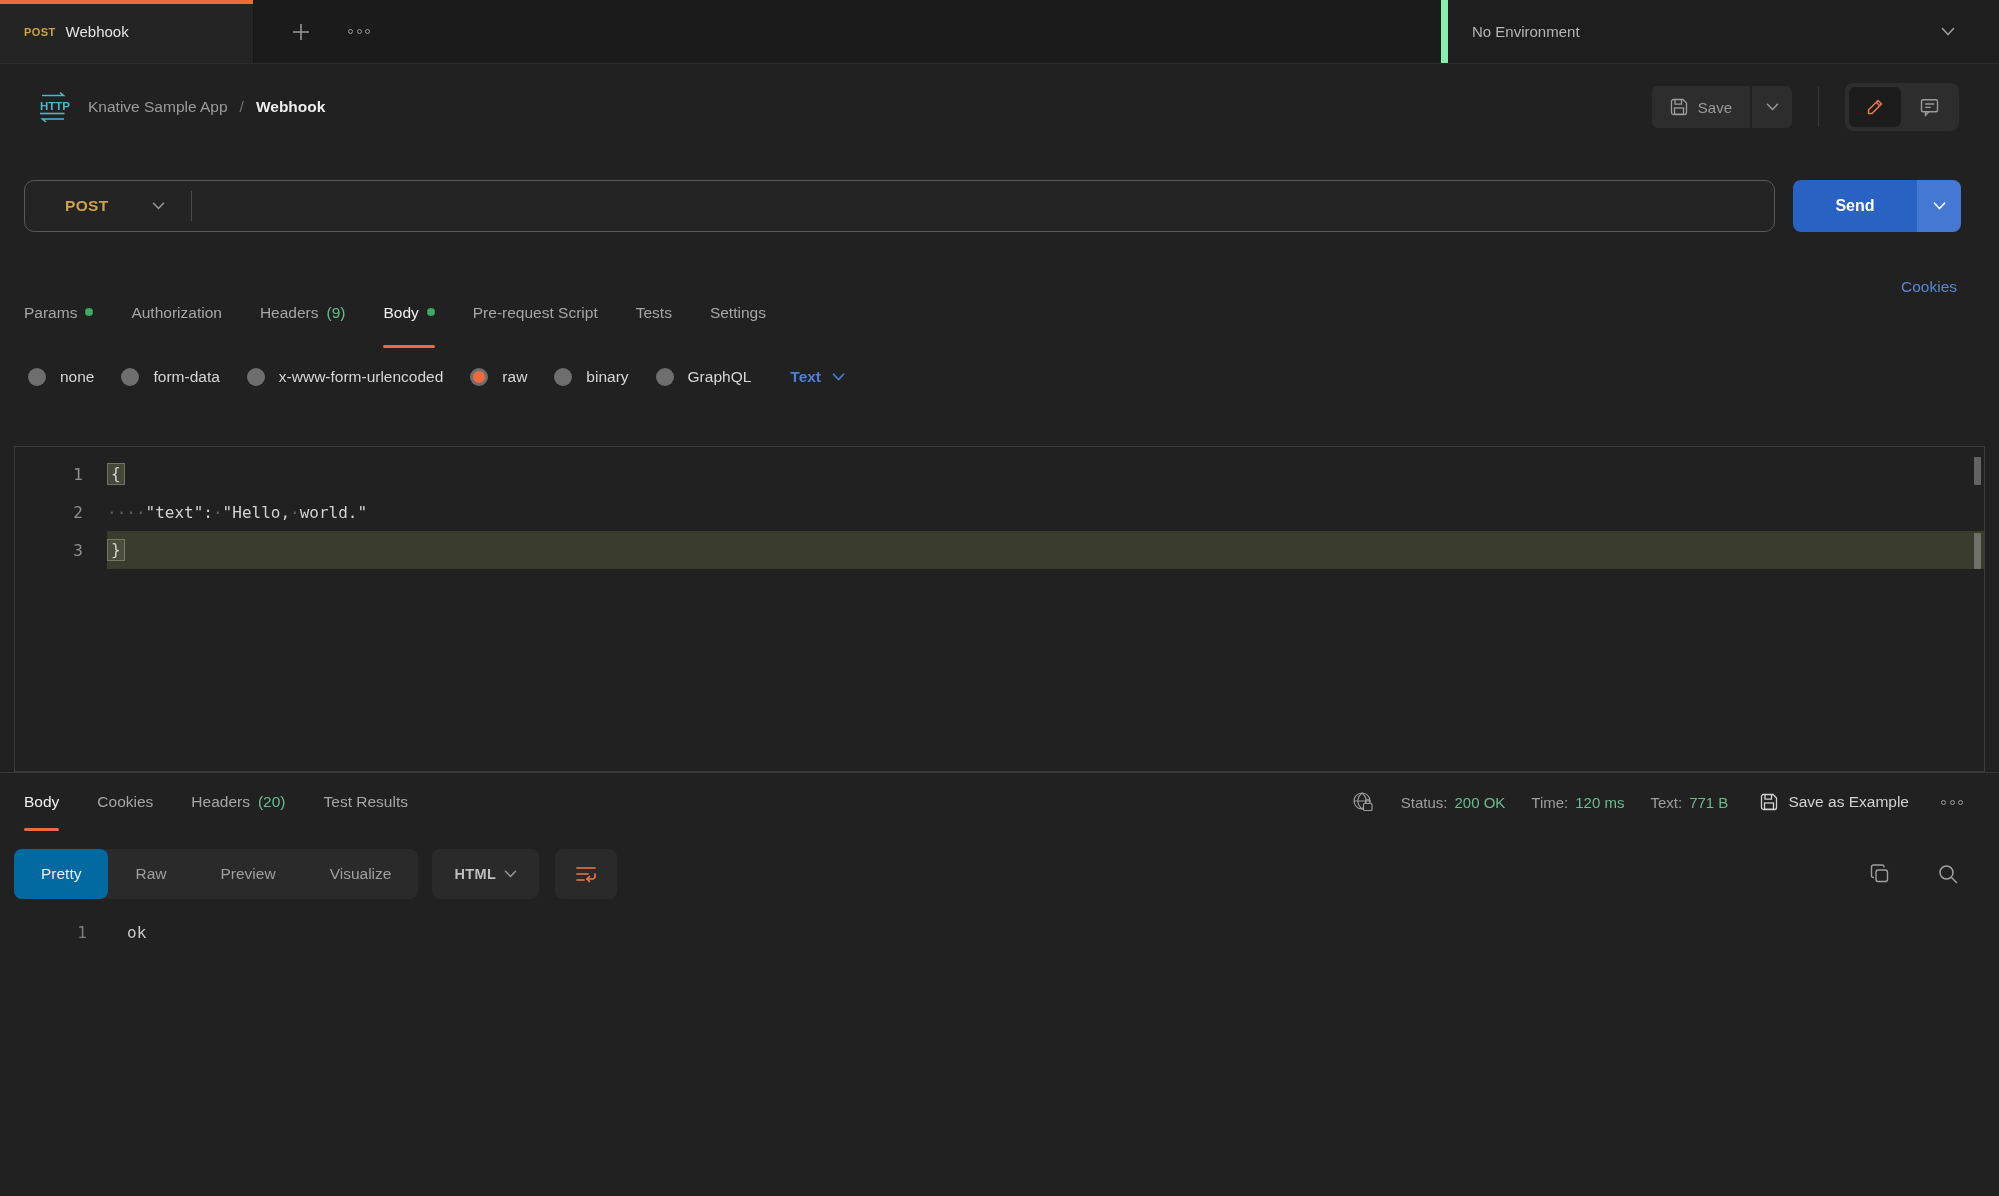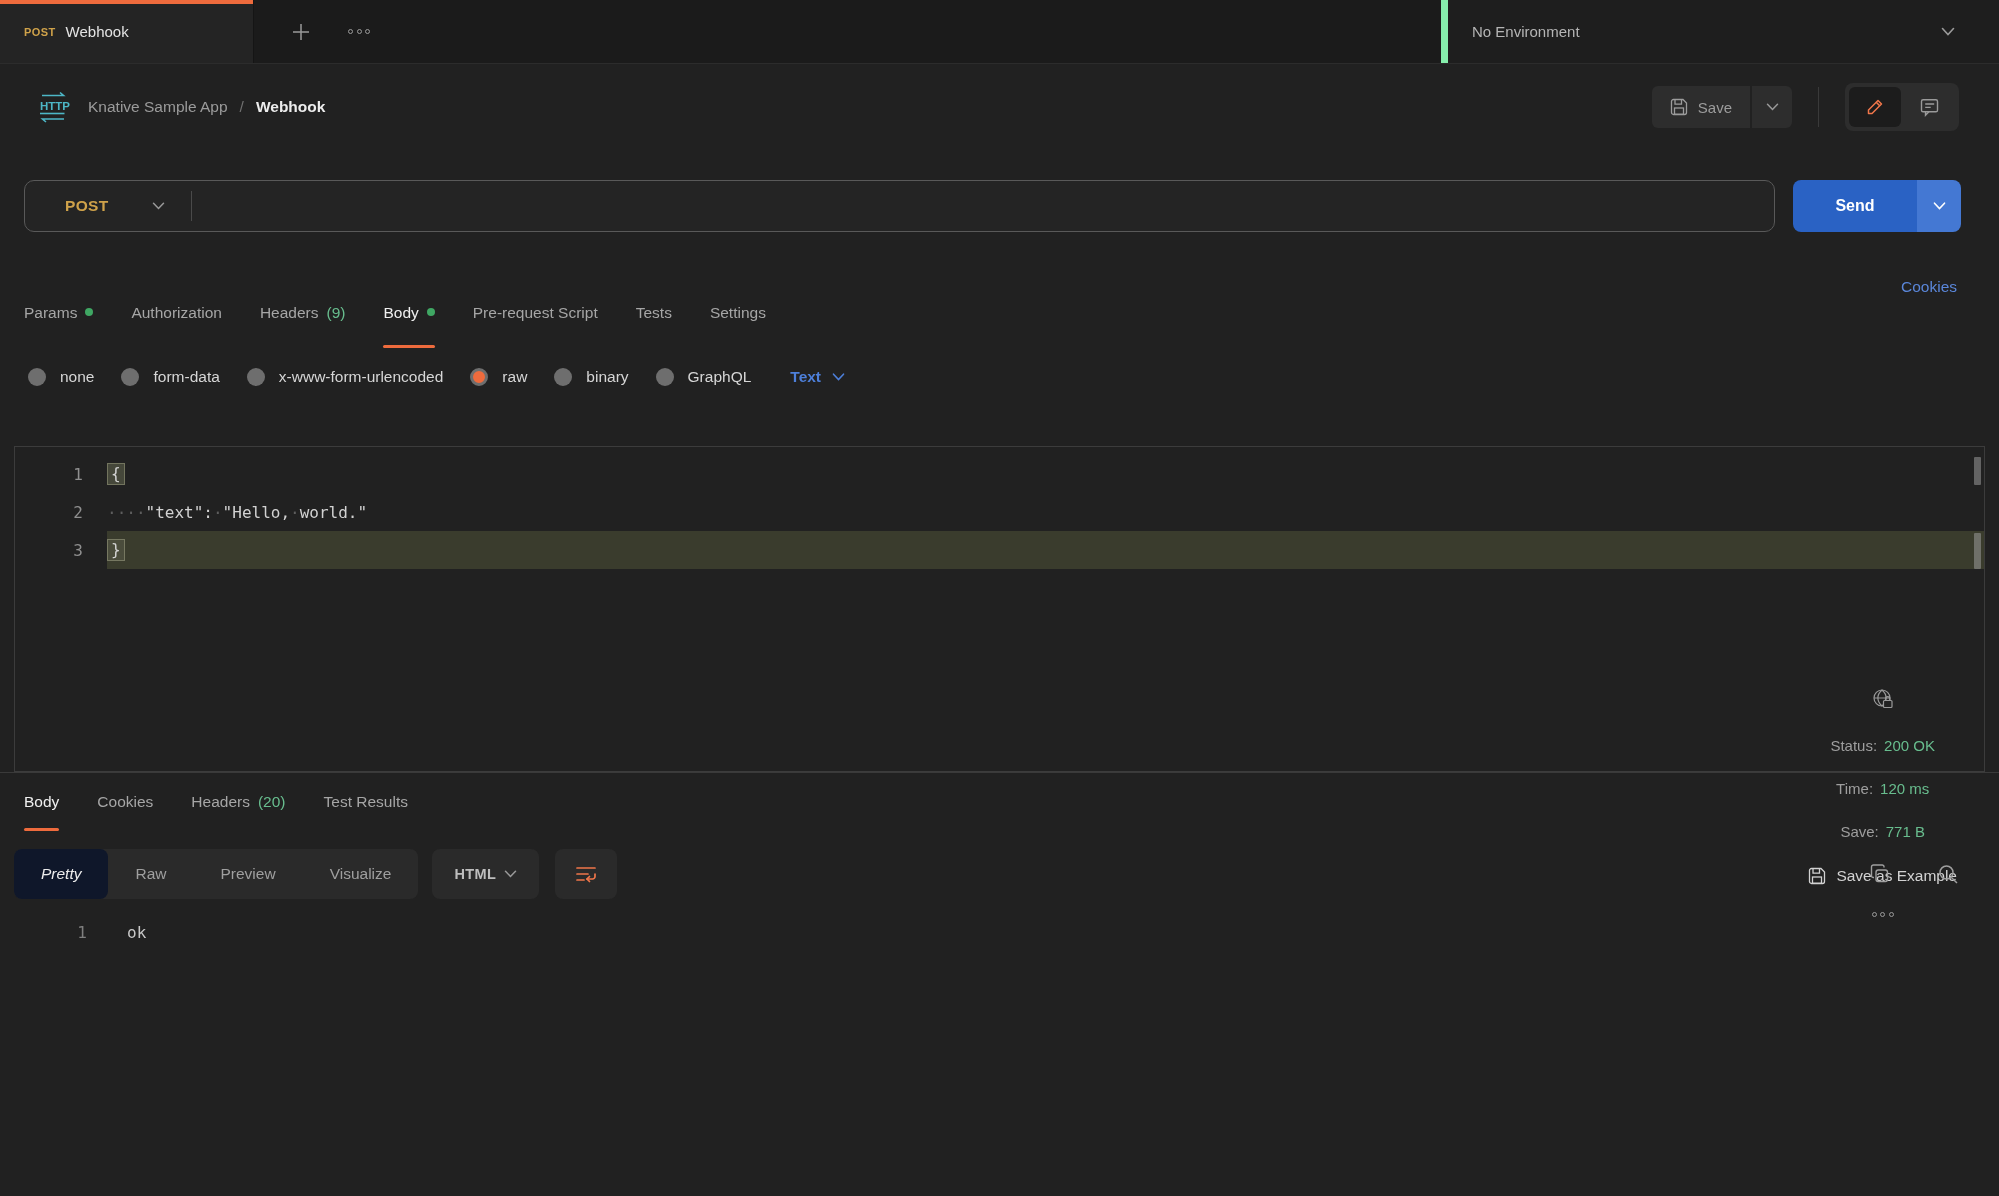--- a/index.html
+++ b/index.html
@@ -87,29 +87,29 @@
   .ws{color:#5e5e5e;}
   .bracket-hl{background:#45473a;border:1px solid #72745e;padding:0 3px;line-height:1.25;color:#d2d2d2;}
   .line-content.current .bracket-hl{background:#4a4c3c;border-color:#767861;}
   .scroll-mark{position:absolute;right:3px;width:7px;background:#9a9a9a;opacity:.55;border-radius:1px;}
   .mark-1{top:10px;height:28px;}
   .mark-2{top:86px;height:36px;}
 
   
   .response{border-top:1px solid #3a3a3a;}
   .resp-header{height:58px;display:flex;align-items:center;padding:0 36px 0 24px;gap:38px;}
-  .resp-meta{margin-left:auto;display:flex;align-items:center;gap:26px;flex-direction:column;}
+  .resp-meta{margin-left:auto;display:flex;align-items:center;gap:26px;}
   .meta-pair{display:flex;gap:7px;font-size:15px;white-space:nowrap;}
   .meta-label{color:#9e9e9e;}
   .meta-value{color:var(--green);}
   .save-example{display:flex;align-items:center;gap:10px;color:#d2d2d2;font-size:15.5px;cursor:pointer;background:none;border:none;font-family:inherit;}
   .resp-toolbar{margin:18px 36px 0 14px;display:flex;align-items:center;}
   .seg-control{background:#2a2a2a;border-radius:8px;display:flex;height:50px;align-items:stretch;}
   .seg{padding:0 27px;display:flex;align-items:center;color:#9f9f9f;font-size:15.5px;cursor:pointer;border-radius:8px;background:none;border:none;font-family:inherit;}
-  .seg.active{background:#0f172a;color:#ececec;font-style:italic;}
+  .seg.active{background:#0369a1;color:#ececec;}
   .fmt-select{margin-left:14px;height:50px;background:#2a2a2a;border-radius:8px;display:flex;align-items:center;
               gap:8px;padding:0 22px;cursor:pointer;}
   .fmt-label{color:#bdbdbd;font-size:14.5px;font-weight:600;letter-spacing:.4px;}
   .wrap-btn{margin-left:16px;width:62px;height:50px;background:#2a2a2a;border-radius:8px;display:flex;
             align-items:center;justify-content:center;cursor:pointer;border:none;}
   .resp-tools{margin-left:auto;display:flex;align-items:center;gap:46px;padding-right:4px;}
   .resp-body{margin-top:16px;font-family:"DejaVu Sans Mono",monospace;font-size:16px;}
   .resp-line{display:flex;height:34px;align-items:center;}
   .resp-gutter{width:108px;padding-right:21px;text-align:right;color:#7f7f7f;flex-shrink:0;}
   .resp-text{color:#c9c9c9;margin-left:19px;}
@@ -326,21 +326,21 @@
         </svg>
         <div class="meta-pair">
           <span class="meta-label">Status:</span>
           <span class="meta-value">200 OK</span>
         </div>
         <div class="meta-pair">
           <span class="meta-label">Time:</span>
           <span class="meta-value">120 ms</span>
         </div>
         <div class="meta-pair">
-          <span class="meta-label">Save:</span>
+          <span class="meta-label">Text:</span>
           <span class="meta-value">771 B</span>
         </div>
         <button class="save-example">
           <svg width="18" height="18" viewBox="0 0 18 18" fill="none" stroke="#d2d2d2" stroke-width="1.3">
             <path d="M1.5 3.5a2 2 0 0 1 2-2H13l3.5 3.5v9.5a2 2 0 0 1-2 2h-11a2 2 0 0 1-2-2z"></path>
             <path d="M5 1.8v4.4h6.5V1.8"></path>
             <rect x="4.5" y="10" width="9" height="6.3"></rect>
           </svg>
           <span>Save as Example</span>
         </button>

